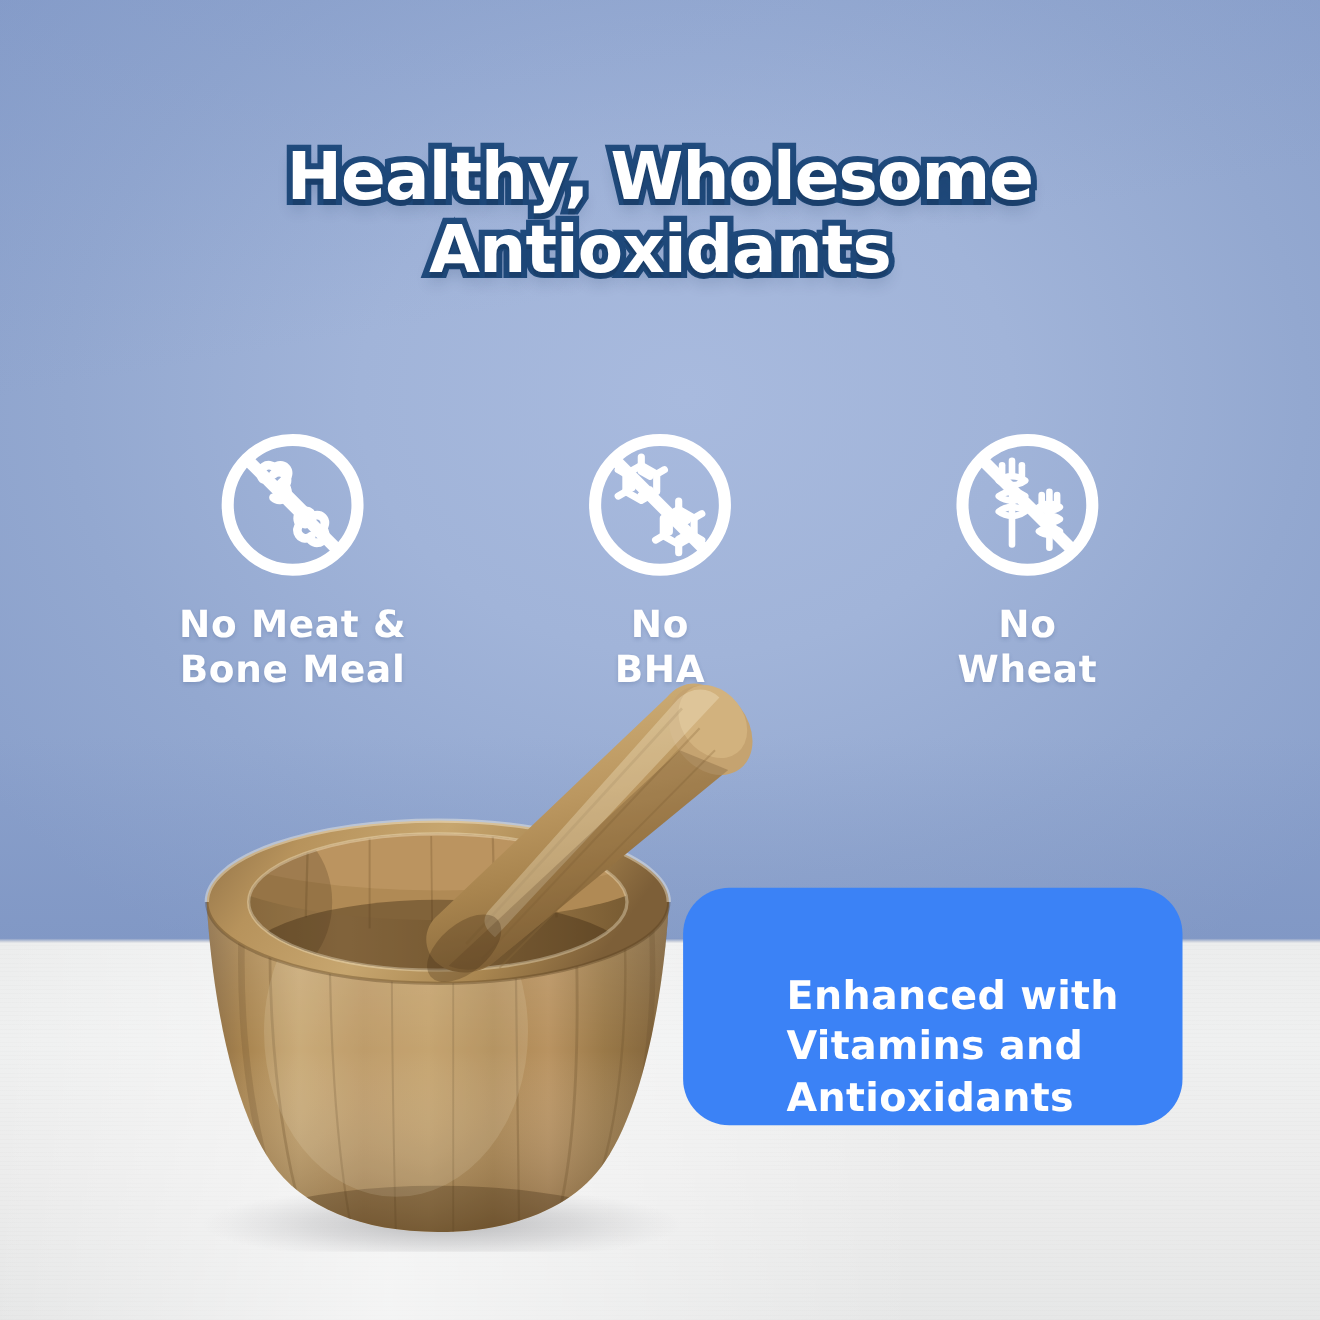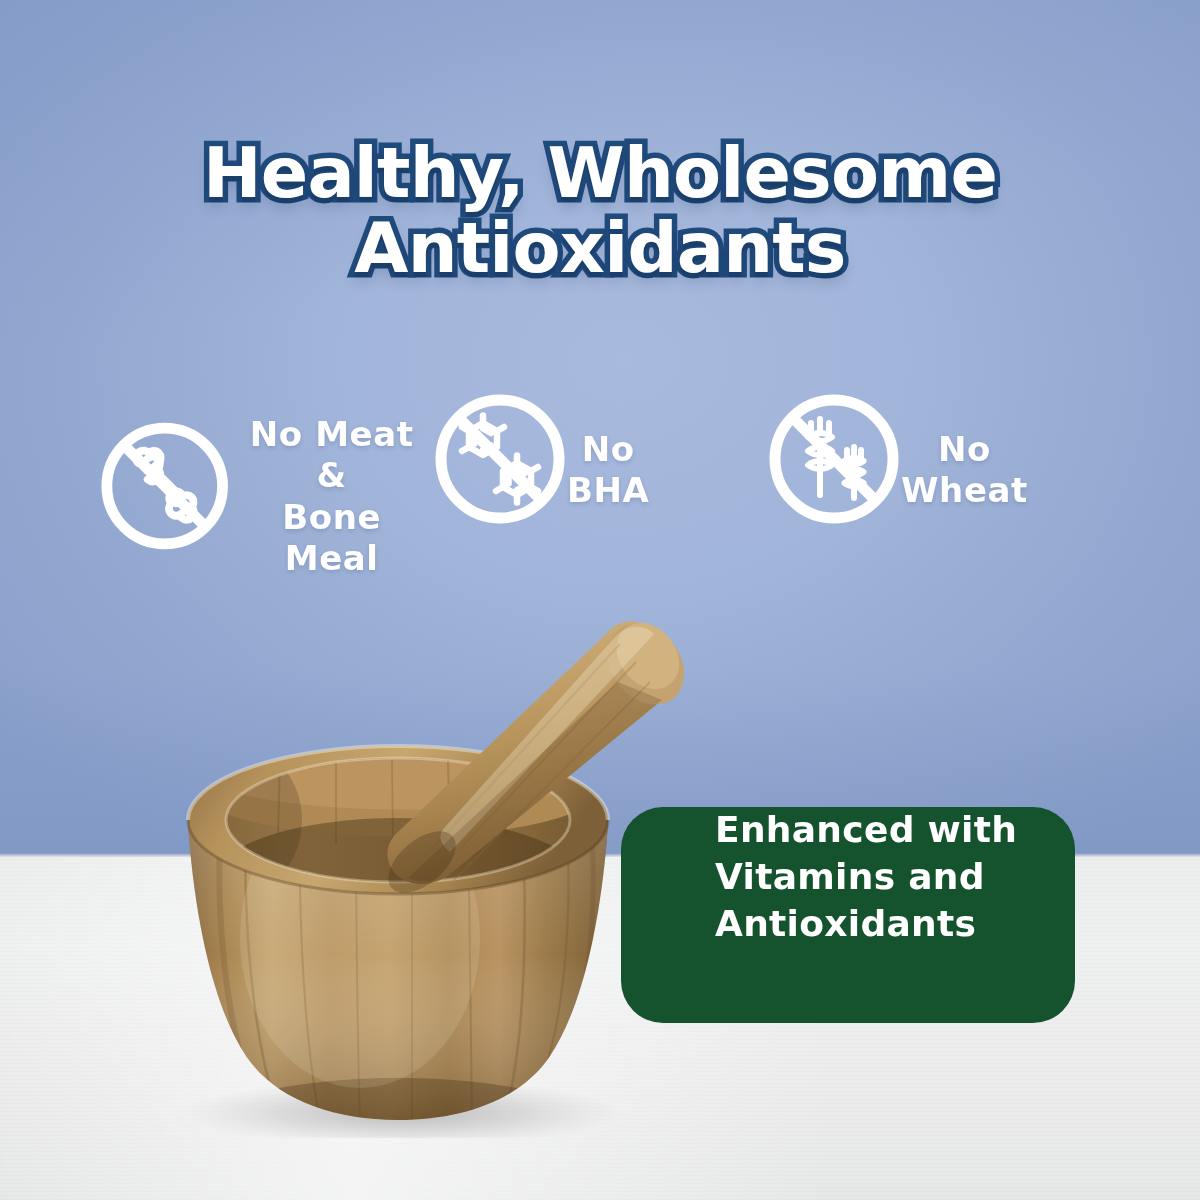--- a/index.html
+++ b/index.html
@@ -68,21 +68,21 @@
 
   
   .headline {
     position: absolute;
     left: 0;
     top: 92px;
     width: 1200px;
     text-align: center;
     font-family: "DejaVu Sans", sans-serif;
     font-weight: 700;
-    font-size: 70px;
+    font-size: 60px;
     line-height: 0.99;
     letter-spacing: -0.8px;
     color: #ffffff;
     -webkit-text-stroke: 11px #204b7d;
     paint-order: stroke fill;
     text-shadow:
       0 5px 0 rgba(20,45,80,.30),
       0 9px 14px rgba(20,45,80,.22);
   }
   .headline .line { display: block; }
@@ -94,21 +94,21 @@
     left: 0;
     top: 392px;
     width: 1200px;
     display: flex;
     justify-content: center;
     align-items: flex-start;
   }
   .icon-cell {
     width: 334px;
     display: flex;
-    flex-direction: row;
+    flex-direction: column;
     align-items: center;
   }
   .icon-badge {
     width: 134px;
     height: 134px;
     display: block;
   }
   .icon-label {
     margin-top: 22px;
     text-align: center;
@@ -132,24 +132,24 @@
   }
   .product svg { display: block; width: 100%; height: 100%; }
 
   
   .callout {
     position: absolute;
     left: 621px;
     top: 807px;
     width: 454px;
     height: 216px;
-    background: #14532d;
+    background: #3b82f6;
     border-radius: 42px;
     display: flex;
-    align-items: flex-start;
+    align-items: flex-end;
   }
   .callout-text {
     padding-left: 94px;
     padding-right: 24px;
     color: #ffffff;
     font-family: "DejaVu Sans", sans-serif;
     font-weight: 700;
     font-size: 36px;
     line-height: 1.30;
     letter-spacing: 0.3px;

